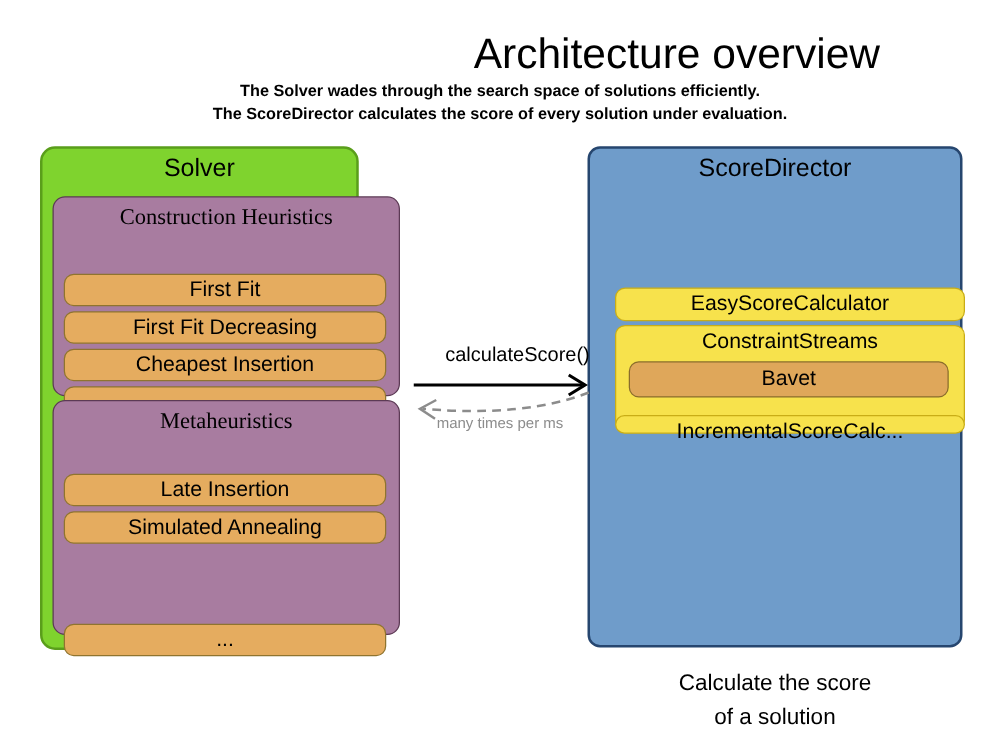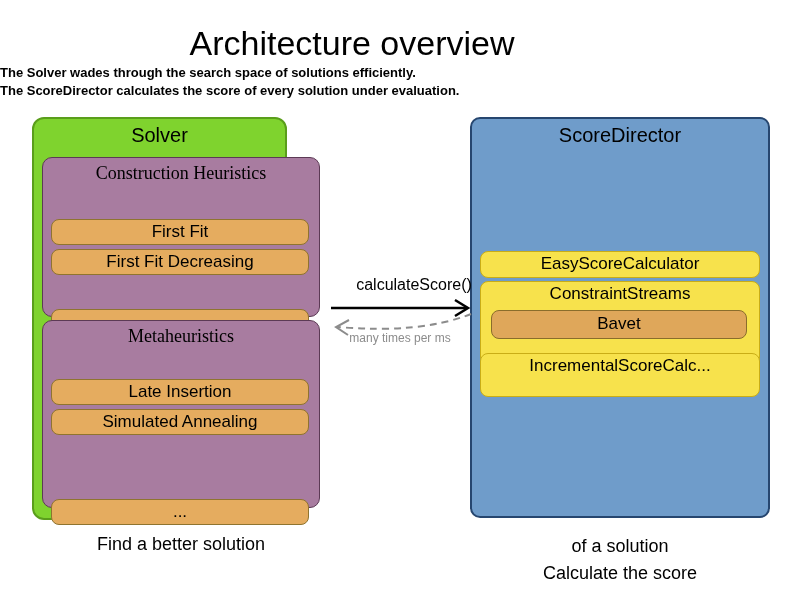--- a/index.html
+++ b/index.html
@@ -1,25 +1,25 @@
 <!DOCTYPE html>
 <html style="--solver_fill: #7FD32E; --solver_border: #5A9E1B; --group_fill: #A87CA0; --group_border: #5C3A55; --item_fill: #E5AC5F; --item_border: #8F742F; --director_fill: #6F9CCA; --director_border: #26466F; --calc_fill: #F7E24C; --calc_border: #C9AD16; --bavet_fill: #DFA75A; --bavet_border: #8A6D2B; --arrow_color: #000000; --return_arrow_color: #8C8C8C; --text_color: #000000;"><head>
 <meta charset="utf-8">
 <style>
   html,body{margin:0;padding:0;background:#ffffff;}
   .stage{
     position:relative;width:800px;height:600px;background:#fff;overflow:hidden;
     font-family:"Liberation Sans",sans-serif;color:var(--text_color,#000);
   }
   .page-title{
-    position:absolute;top:24px;left:0;width:704px;text-align:center;
+    position:absolute;top:24px;left:0;width:704px;text-align:right;
     font-size:34px;line-height:38px;font-weight:400;
   }
   .page-subtitle{
-    position:absolute;top:64px;left:0;width:800px;text-align:left;
+    position:absolute;top:64px;left:0;width:800px;text-align:center;
     font-size:13px;line-height:18px;font-weight:600;
   }
   
   .solver-box{
     position:absolute;left:32px;top:117px;width:255px;height:403px;box-sizing:border-box;
     background:var(--solver_fill);border:2px solid var(--solver_border);border-radius:12px;
   }
   .box-title{width:100%;text-align:center;font-size:20px;line-height:22px;padding-top:5px;}
   .group{
     position:absolute;box-sizing:border-box;left:8px;width:278px;
@@ -32,28 +32,28 @@
     position:absolute;left:8px;width:258px;height:26px;box-sizing:border-box;
     background:var(--item_fill);border:1.5px solid var(--item_border);border-radius:8px;
     text-align:center;font-size:17px;line-height:23px;margin-top:27px;
   }
   
   .director-box{
     position:absolute;left:470px;top:117px;width:300px;height:401px;box-sizing:border-box;
     background:var(--director_fill);border:2px solid var(--director_border);border-radius:10px;
   }
   .calc{
-    position:absolute;left:8px;width:280px;box-sizing:border-box;
+    position:absolute;left:20px;width:280px;box-sizing:border-box;
     background:var(--calc_fill);border:1.5px solid var(--calc_border);border-radius:8px;
-    text-align:center;font-size:17px;margin-top:21px;
+    text-align:center;font-size:17px;
   }
   .calc-easy{top:111px;height:27px;line-height:24px;}
   .calc-cs{top:141px;height:84px;}
   .calc-cs .calc-title{line-height:24px;}
-  .calc-inc{top:213px;height:44px;line-height:24px;}
+  .calc-inc{top:213px;height:15px;line-height:24px;}
   .bavet{
     position:absolute;left:10px;top:28px;width:256px;height:29px;box-sizing:border-box;
     background:var(--bavet_fill);border:1.5px solid var(--bavet_border);border-radius:8px;
     text-align:center;font-size:17px;line-height:26px;
   }
   
   .arrows-svg{position:absolute;left:325px;top:270px;width:150px;height:80px;}
   .call-label{
     position:absolute;left:330px;top:276px;width:168px;text-align:center;
     font-size:16px;line-height:18px;
@@ -83,20 +83,21 @@
     <div>The ScoreDirector calculates the score of every solution under evaluation.</div>
   </div>
 
   <div class="solver-box">
     <div class="box-title">Solver</div>
 
     <div class="group group-ch">
       <div class="group-title">Construction Heuristics</div>
       <div class="item" style="top:34px">First Fit</div>
       <div class="item" style="top:64px">First Fit Decreasing</div>
+      <div class="item" style="top:94px">Cheapest Insertion</div>
       <div class="item" style="top:124px">...</div>
     </div>
 
     <div class="group group-mh">
       <div class="group-title">Metaheuristics</div>
       <div class="item" style="top:31px">Late Insertion</div>
       <div class="item" style="top:61px">Simulated Annealing</div>
       <div class="item" style="top:151px">...</div>
     </div>
   </div>
@@ -120,19 +121,18 @@
       <path d="M130 30 L143 38 L130 46" fill="none" stroke="#000000" stroke-width="2.5"></path>
     </g>
     <g>
       <path d="M146 44 Q 95 64 13 57" fill="none" stroke="#8C8C8C" stroke-width="2" stroke-dasharray="7 5"></path>
       <path d="M24 50 L11 57 L23 65" fill="none" stroke="#8C8C8C" stroke-width="2"></path>
     </g>
   </svg>
   <div class="call-label">calculateScore()</div>
   <div class="return-label">many times per ms</div>
 
-  <div class="caption-left">Find a better solution</div>
   <div class="caption-right">
+    <div>Calculate the score</div>
     <div>of a solution</div>
-    <div>Calculate the score</div>
   </div>
 
 </div>
 
 </body></html>

